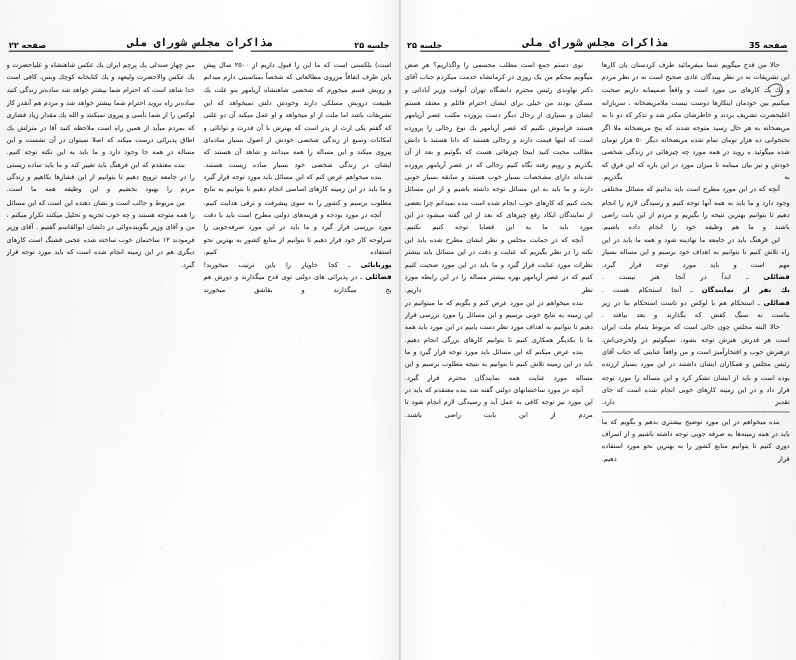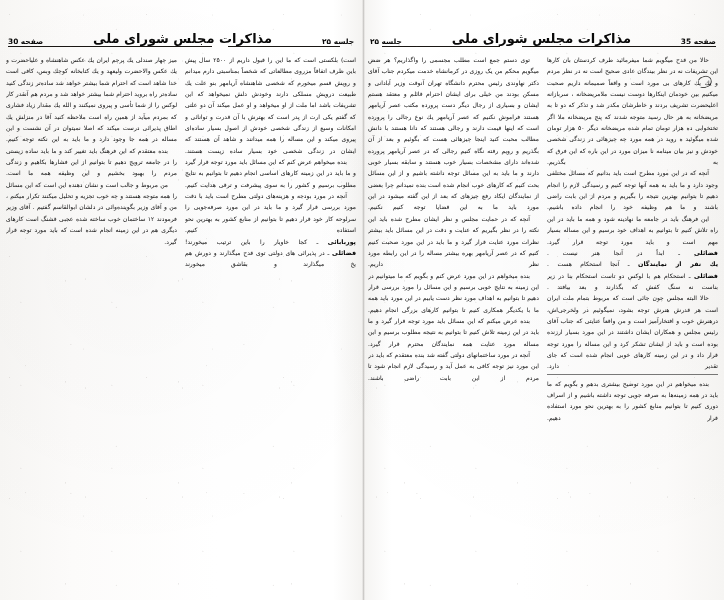--- a/index.html
+++ b/index.html
@@ -80,22 +80,23 @@
     display: flex;
     align-items: flex-end;
     justify-content: space-between;
     font-size: 7.6px;
     font-weight: bold;
     color: #171513;
     letter-spacing: 0.1px;
     white-space: nowrap;
   }
   .runhead .rh-title {
-    font-size: 13px;
-    font-weight: bold;
+    font-size: 10px;
+    font-weight: bold;
+    font-family: Liberation Mono, monospace;
   }
   .runhead .rh-side {
     font-size: 7.4px;
     font-weight: bold;
   }
   .rule {
     position: absolute;
     height: 1.4px;
     background: #1a1714;
     top: 46px;
@@ -218,21 +219,21 @@
       </div>
 
     </div>
   </div>
 
   <div class="page page-right">
 
     <div class="runhead">
       <span class="rh-side">جلسه ۲۵</span>
       <span class="rh-title">مذاکرات مجلس شورای ملی</span>
-      <span class="rh-side">صفحه 30</span>
+      <span class="rh-side">صفحه ۲۲</span>
     </div>
     <div class="rule rule-a"></div>
     <div class="rule rule-b"></div>
 
     <div class="cols">
 
       <div class="col">
         <p>است) بلکستی است که ما این را قبول داریم از ۲۵۰۰ سال پیش باین ظرف اتفاقاً مزروی مطالعاتی که شخصاً بمناسبتی دارم میدانم و رویش قسم میخورم که شخصی شاهنشاه آریامهر بنو علت یك طبیعت درویش مسلکی دارند وخودش دلش نمیخواهد که این تشریفات باشد اما ملت از او میخواهد و او عمل میکند آن دو علتی که گفتم یکی ارث از پدر است که بهترش با آن قدرت و توانائی و امکانات وسیع از زندگی شخصی خودش از اصول بسیار ساده‌ای پیروی میکند و این مساله را همه میدانند و شاهد آن هستند که ایشان در زندگی شخصی خود بسیار ساده زیست هستند.</p>
         <p class="indent">بنده میخواهم عرض کنم که این مسائل باید مورد توجه قرار گیرد و ما باید در این زمینه کارهای اساسی انجام دهیم تا بتوانیم به نتایج مطلوب برسیم و کشور را به سوی پیشرفت و ترقی هدایت کنیم.</p>
         <p class="indent">آنچه در مورد بودجه و هزینه‌های دولتی مطرح است باید با دقت مورد بررسی قرار گیرد و ما باید در این مورد صرفه‌جویی را سرلوحه کار خود قرار دهیم تا بتوانیم از منابع کشور به بهترین نحو استفاده کنیم.</p>

